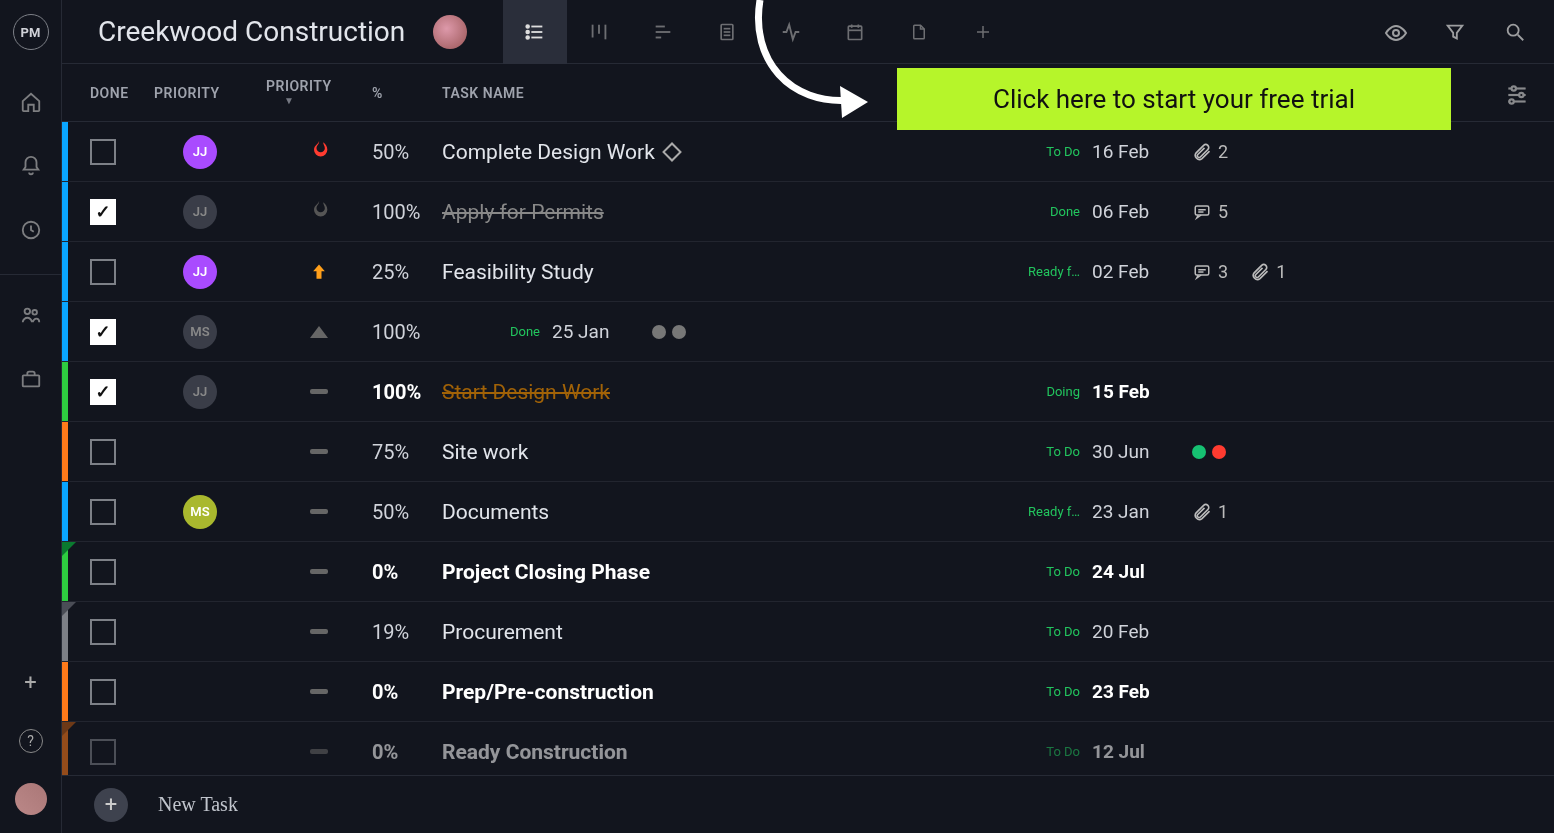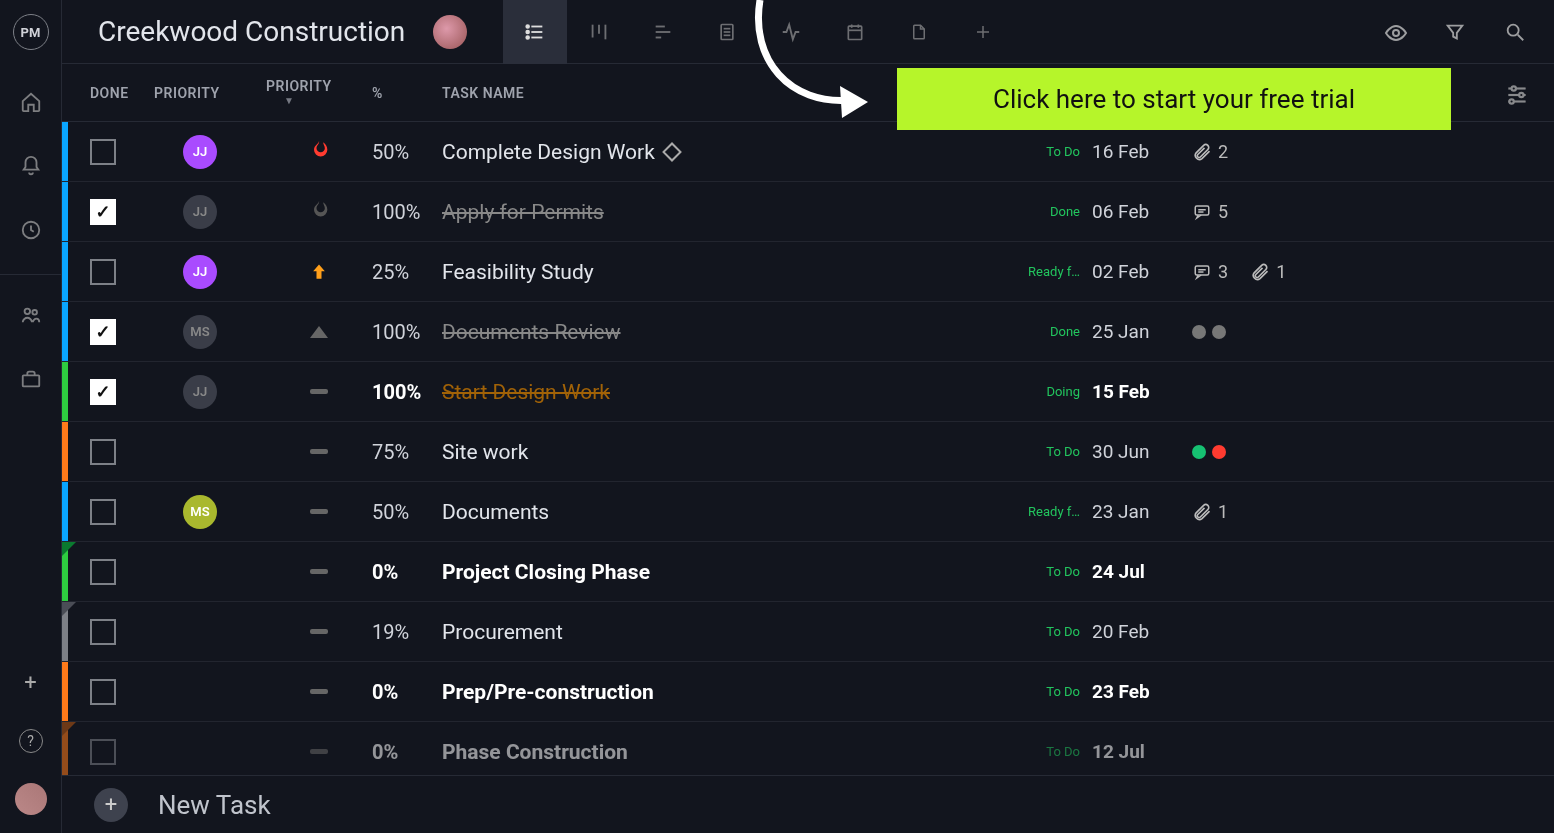--- a/index.html
+++ b/index.html
@@ -181,21 +181,21 @@
   position:absolute; left:62px; bottom:0; right:0; height:58px;
   display:flex; align-items:center;
   border-top:1px solid #262a35;
   background:#12151e;
 }
 .add-btn {
   width:34px;height:34px;border-radius:50%;background:#3e424e;
   display:flex;align-items:center;justify-content:center;
   color:#ccc; font-size:22px; margin-left:32px;
 }
-.footer-label { margin-left:30px; font-size:26px; color:#c0c4cc;}
+.footer-label { margin-left:30px; font-size:20px; color:#c0c4cc;font-family:Liberation Serif, serif;}
 
 
 .svg{display:block;}
 </style>
 </head>
 <body>
 
 <div class="rail">
   <div class="logo">PM</div>
   <div class="rail-icon">
@@ -458,23 +458,20 @@
           <div class="col-done">
             <div class="chk checked"></div>
           </div>
           <div class="col-assignee">
             <div class="avatar ms-dim">MS</div>
           </div>
           <div class="priority-cell">
             <div class="prio tri-dim"></div>
           </div>
           <div class="pct">100%</div>
-          <div class="taskname done">
-            <span>Documents Review</span>
-          </div>
           <div class="status">Done</div>
           <div class="date">25 Jan</div>
           <div class="meta">
             <div class="dotpair">
               <div class="dot" style="background: rgb(119, 119, 119);"></div>
               <div class="dot" style="background: rgb(119, 119, 119);"></div>
             </div>
           </div>
         </div>
       </div>
@@ -616,21 +613,21 @@
         <div class="cells">
           <div class="col-done">
             <div class="chk"></div>
           </div>
           <div class="col-assignee"></div>
           <div class="priority-cell">
             <div class="prio dash"></div>
           </div>
           <div class="pct bold">0%</div>
           <div class="taskname bold">
-            <span>Phase Construction</span>
+            <span>Ready Construction</span>
           </div>
           <div class="status">To Do</div>
           <div class="date bold">12 Jul</div>
           <div class="meta"></div>
         </div>
       </div>
     </div>
 </div>
 
 <div class="footer">

